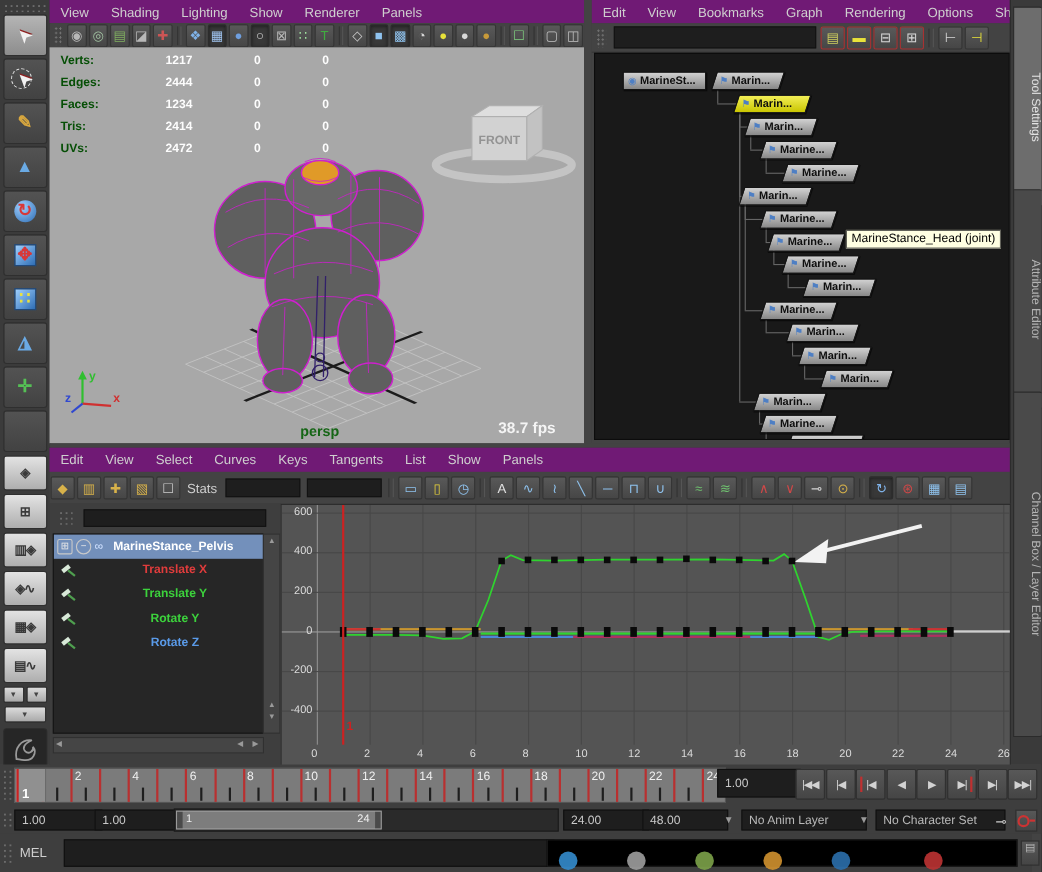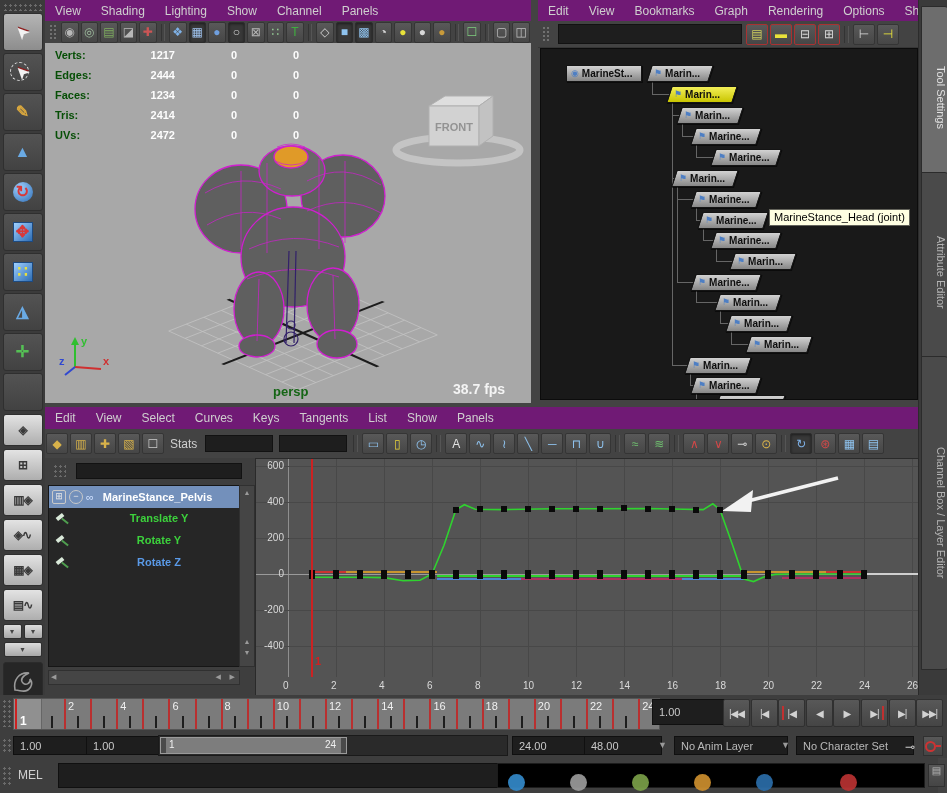--- a/index.html
+++ b/index.html
@@ -173,21 +173,21 @@
         </svg>
     </div>
   </div>
 
   <div id="vp-panel" class="abs">
     <div id="vp-menus" class="menubar">
         <div class="mi">View</div>
         <div class="mi">Shading</div>
         <div class="mi">Lighting</div>
         <div class="mi">Show</div>
-        <div class="mi">Channel</div>
+        <div class="mi">Renderer</div>
         <div class="mi">Panels</div>
       </div>
     <div id="vp-icons" class="iconrow">
         <div class="grip"></div>
         <div class="ticon">
           <span style="color: rgb(184, 184, 184);">◉</span>
         </div>
         <div class="ticon">
           <span style="color: rgb(159, 191, 159);">◎</span>
         </div>
@@ -670,20 +670,24 @@
       <div class="grip dots" style="position:absolute;left:4px;top:6px;width:13px;height:13px;"></div>
       <div class="tfield abs" style="left:28px;top:5px;width:164px;height:14px;"></div>
       <div id="ge-list" class="abs">
         <div class="chrow chhead">
           <span class="hicon">⊞</span>
           <span class="hicon" style="border-radius:50%;">−</span>
           <span class="jicon">∞</span>
           <span class="hname">MarineStance_Pelvis</span>
         </div>
         <div id="ge-channels">
+            <div class="chrow">
+              <div class="pin"></div>
+              <div class="chlabel" style="color: rgb(224, 60, 60);">Translate X</div>
+            </div>
             <div class="chrow">
               <div class="pin"></div>
               <div class="chlabel" style="color: rgb(60, 210, 60);">Translate Y</div>
             </div>
             <div class="chrow">
               <div class="pin"></div>
               <div class="chlabel" style="color: rgb(60, 210, 60);">Rotate Y</div>
             </div>
             <div class="chrow">
               <div class="pin"></div>

